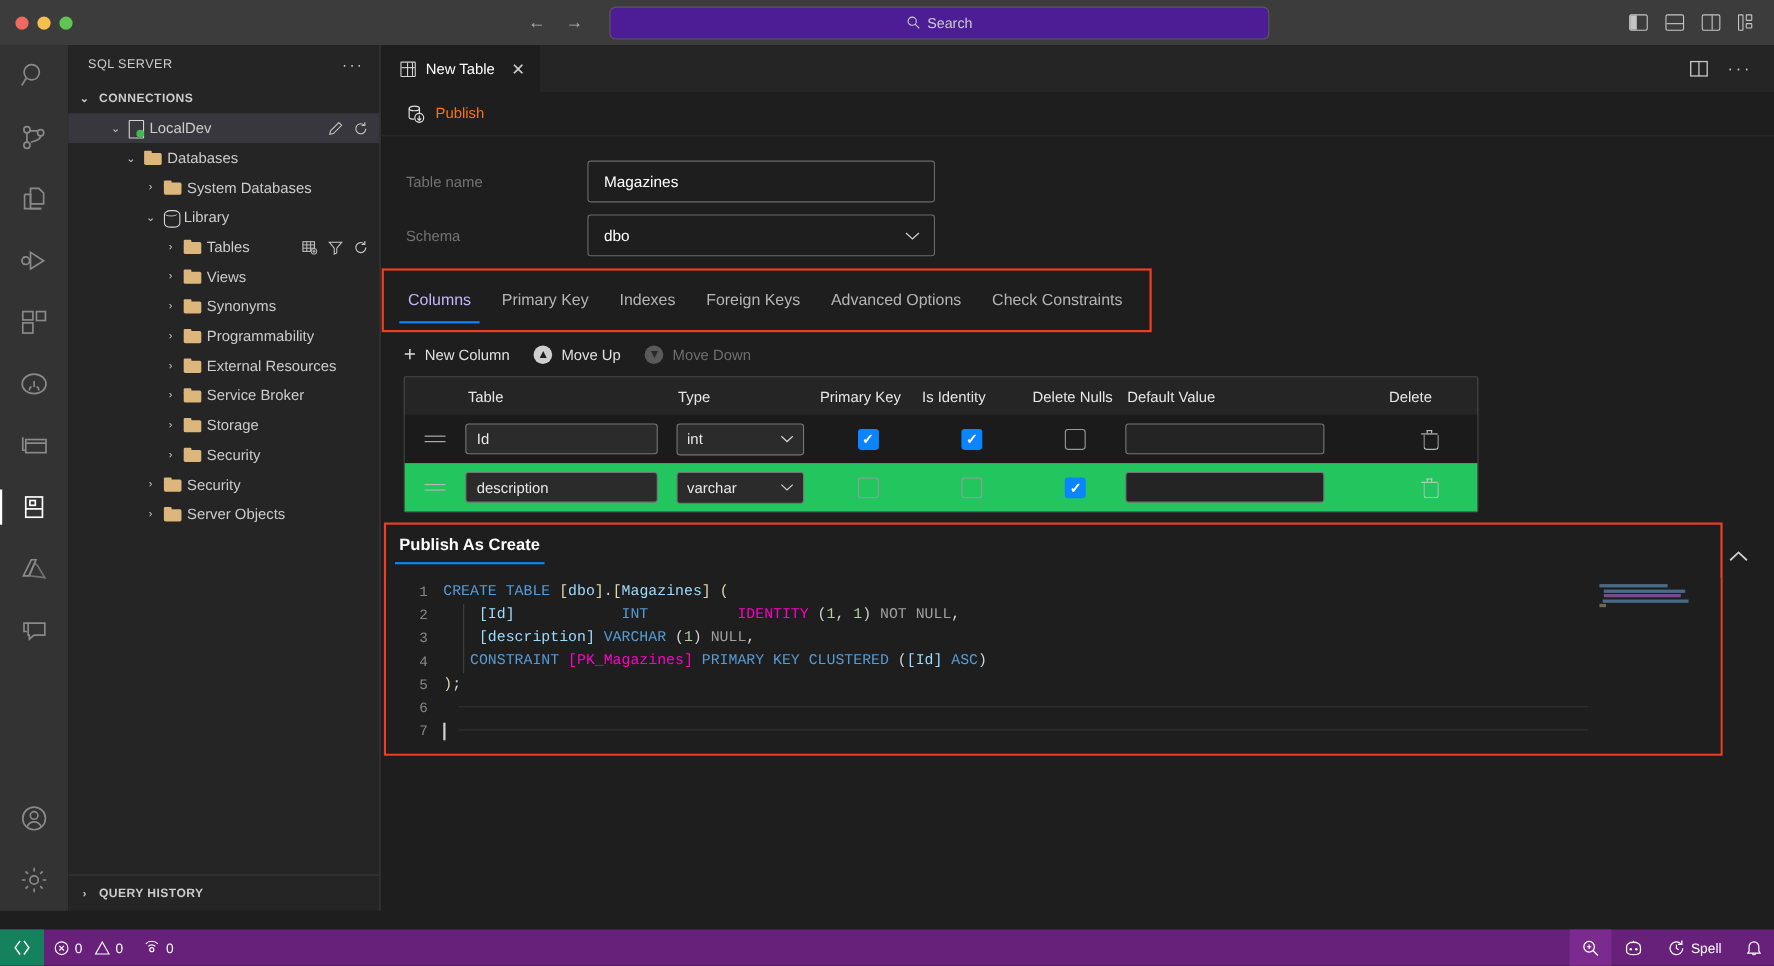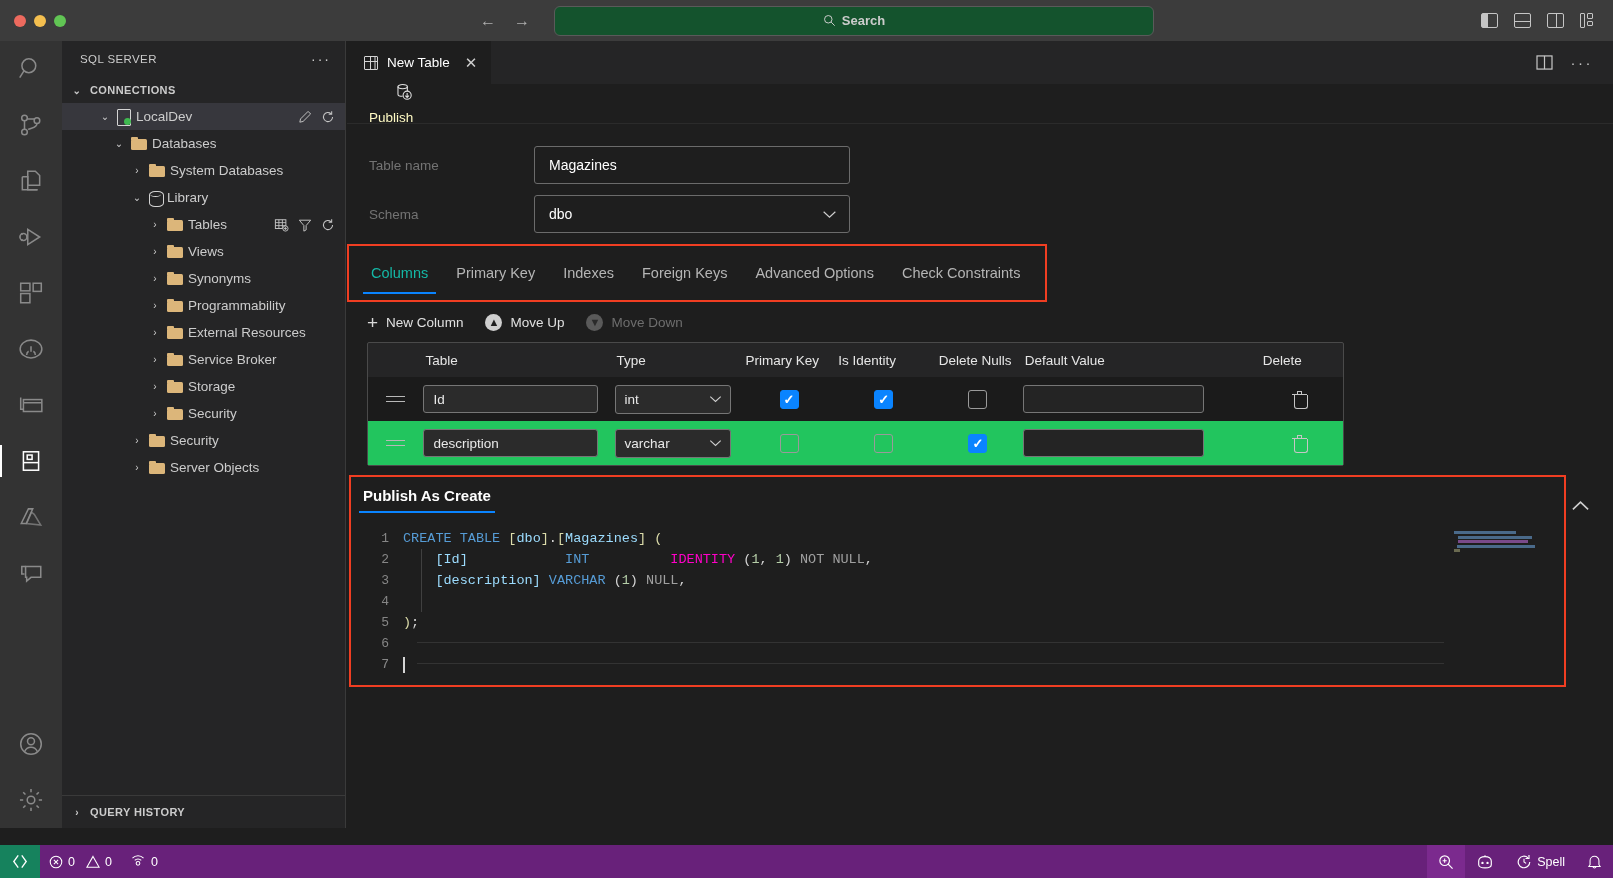--- a/index.html
+++ b/index.html
@@ -23,26 +23,26 @@
   .tl.r { background: #ed6a5e; }
   .tl.y { background: #f4bf4f; }
   .tl.g { background: #61c554; }
 
   .navarrows { margin-left: 390px; display: flex; gap: 18px; color: #b0b0b0; font-size: 16px; }
   .navarrows span { cursor: default; }
 
   .searchbox {
     margin-left: 24px;
     width: 600px; height: 30px;
-    background: #14532d;
+    background: #4c1d95;
     border: 1px solid #5a5a5a;
     border-radius: 6px;
     display: flex; align-items: center; justify-content: center;
     gap: 6px;
-    color: #cccccc; font-size: 13px; font-weight: bold;
+    color: #cccccc; font-size: 13px;
   }
   .tb-right { margin-left: auto; display: flex; gap: 16px; padding-right: 16px; align-items: center; }
   .layicon { width: 17px; height: 15px; border: 1.4px solid #c5c5c5; border-radius: 2px; position: relative; }
   .layicon.l::before { content:""; position:absolute; left:0; top:0; bottom:0; width:6px; background:#c5c5c5; }
   .layicon.b::before { content:""; position:absolute; left:0; right:0; bottom:0; height:5px; border-top:1.4px solid #c5c5c5; }
   .layicon.r2::before { content:""; position:absolute; top:0; bottom:0; right:6px; width:1.4px; background:#c5c5c5; }
   .layicon.grid2 { border:none; display:flex; gap:2px; }
   .layicon.grid2 i { display:block; width:5px; height:15px; border:1.4px solid #c5c5c5; border-radius:1px; }
   .layicon.grid2 b { display:flex; flex-direction:column; gap:2px; }
   .layicon.grid2 b u { display:block; width:6px; height:5.5px; border:1.4px solid #c5c5c5; border-radius:1px; }
@@ -132,21 +132,21 @@
   .tab .close { margin-left:6px; font-size: 15px; color:#cfcfcf; }
   .tabbar-right { margin-left:auto; display:flex; align-items:center; gap:18px; padding-right: 20px; color:#c5c5c5; }
   .gridicon { width:14px; height:14px; border:1.3px solid #d4d4d4; border-radius:1px; position:relative; flex:none;}
   .gridicon::before { content:""; position:absolute; left:0; right:0; top:4px; height:1.3px; background:#d4d4d4; }
   .gridicon::after { content:""; position:absolute; top:0; bottom:0; left:4.5px; width:1.3px; background:#d4d4d4; box-shadow: 4.5px 0 0 #d4d4d4; }
 
   .toolbar {
     height: 40px; background:#1e1e1e; display:flex; align-items:center;
     padding-left: 22px; border-bottom: 1px solid #2b2b2b;
   }
-  .pubbtn { display:flex; align-items:flex-end; gap:9px; font-size:13.5px; color:#fef9c3;flex-direction:column; }
+  .pubbtn { display:flex; align-items:flex-start; gap:9px; font-size:13.5px; color:#f97316; }
 
   .form { padding: 22px 0 0 22px; }
   .frow { display:flex; align-items:center; height: 38px; margin-bottom: 11px; }
   .flabel { width: 165px; font-size: 13.5px; color:#737373; }
   .finput {
     width: 316px; height: 38px; background:#1e1e1e; border:1px solid #6b6b6b;
     border-radius:3px; display:flex; align-items:center; padding: 0 14px;
     font-size: 14px; color:#ffffff;
   }
   .fselect {
@@ -161,21 +161,21 @@
     border: 2px solid #f03e22;
   }
   .tabs {
     display:flex; align-items:flex-end; gap: 0; height: 54px;
     padding-left: 8px;
   }
   .ttab {
     padding: 0 14px; height: 100%; display:flex; align-items:center;
     font-size: 14.5px; color:#b5b5b5; position:relative;
   }
-  .ttab.active { color:#14b8a6; }
+  .ttab.active { color:#c4b5fd; }
   .ttab.active::after {
     content:""; position:absolute; left:6px; right:6px; bottom: 6px; height: 2px; background:#0a84ff;
   }
 
   .gridtools {
     display:flex; align-items:center; gap: 0; height: 40px; padding-left: 20px;
   }
   .gt { display:flex; align-items:center; gap:8px; font-size: 13.5px; color:#e0e0e0; padding-right: 22px; }
   .gt.disabled { color: #6e6e6e; }
   .circ { width:17px; height:17px; border-radius:50%; background:#cfcfcf; color:#1e1e1e;
@@ -710,20 +710,21 @@
         <span class="ctext"><span style="color:#9cdcfe">    [Id]            </span><span style="color:#569cd6">INT          </span><span style="color:#ff00c8">IDENTITY </span><span style="color:#d4d4d4">(</span><span style="color:#b5cea8">1</span><span style="color:#d4d4d4">, </span><span style="color:#b5cea8">1</span><span style="color:#d4d4d4">) </span><span style="color:#a0a0a0">NOT NULL</span><span style="color:#d4d4d4">,</span></span>
       </div>
 
       <div class="codeline">
         <span class="ln">3</span>
         <span class="ctext"><span style="color:#9cdcfe">    [description] </span><span style="color:#569cd6">VARCHAR </span><span style="color:#d4d4d4">(</span><span style="color:#b5cea8">1</span><span style="color:#d4d4d4">) </span><span style="color:#a0a0a0">NULL</span><span style="color:#d4d4d4">,</span></span>
       </div>
 
       <div class="codeline">
         <span class="ln">4</span>
+        <span class="ctext"><span style="color:#569cd6">   CONSTRAINT </span><span style="color:#ff00c8">[PK_Magazines] </span><span style="color:#569cd6">PRIMARY KEY CLUSTERED </span><span style="color:#d4d4d4">(</span><span style="color:#9cdcfe">[Id] </span><span style="color:#569cd6">ASC</span><span style="color:#d4d4d4">)</span></span>
       </div>
 
       <div class="codeline">
         <span class="ln">5</span>
         <span class="ctext"><span style="color:#dcdcaa">)</span><span style="color:#d4d4d4">;</span></span>
       </div>
 
       <div class="codeline">
         <span class="ln">6</span>
         <span class="ctext"></span>

